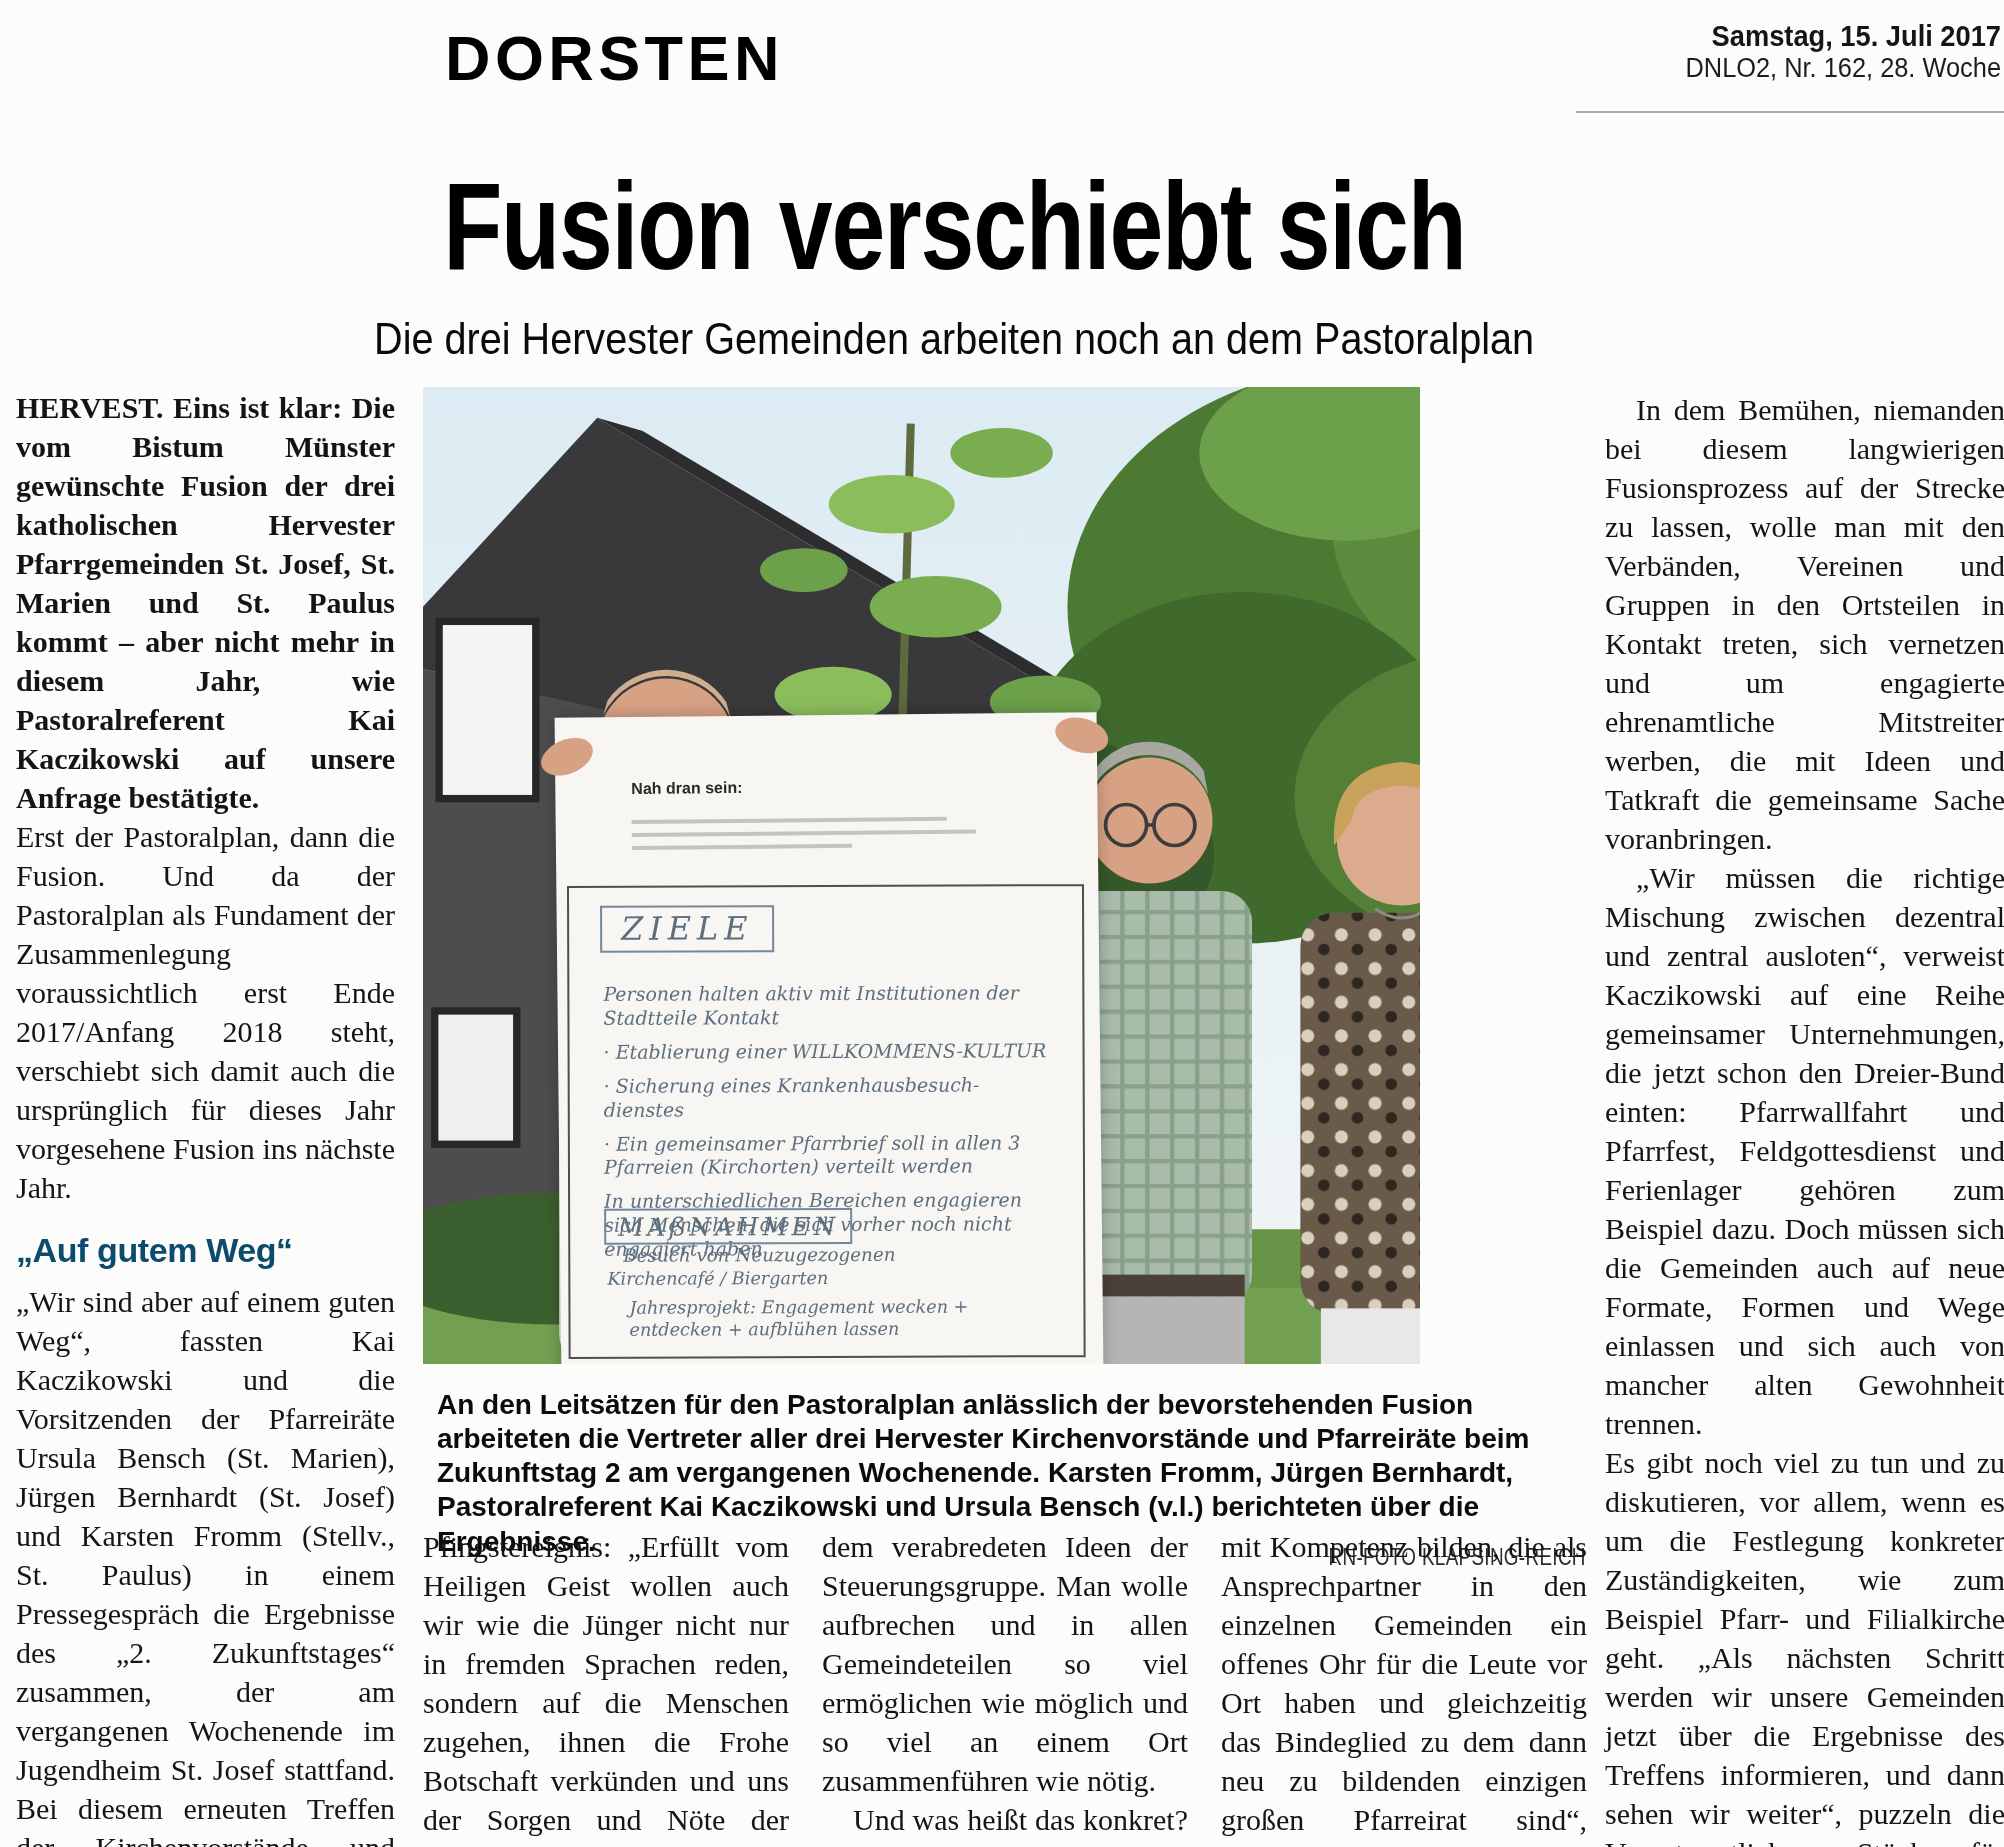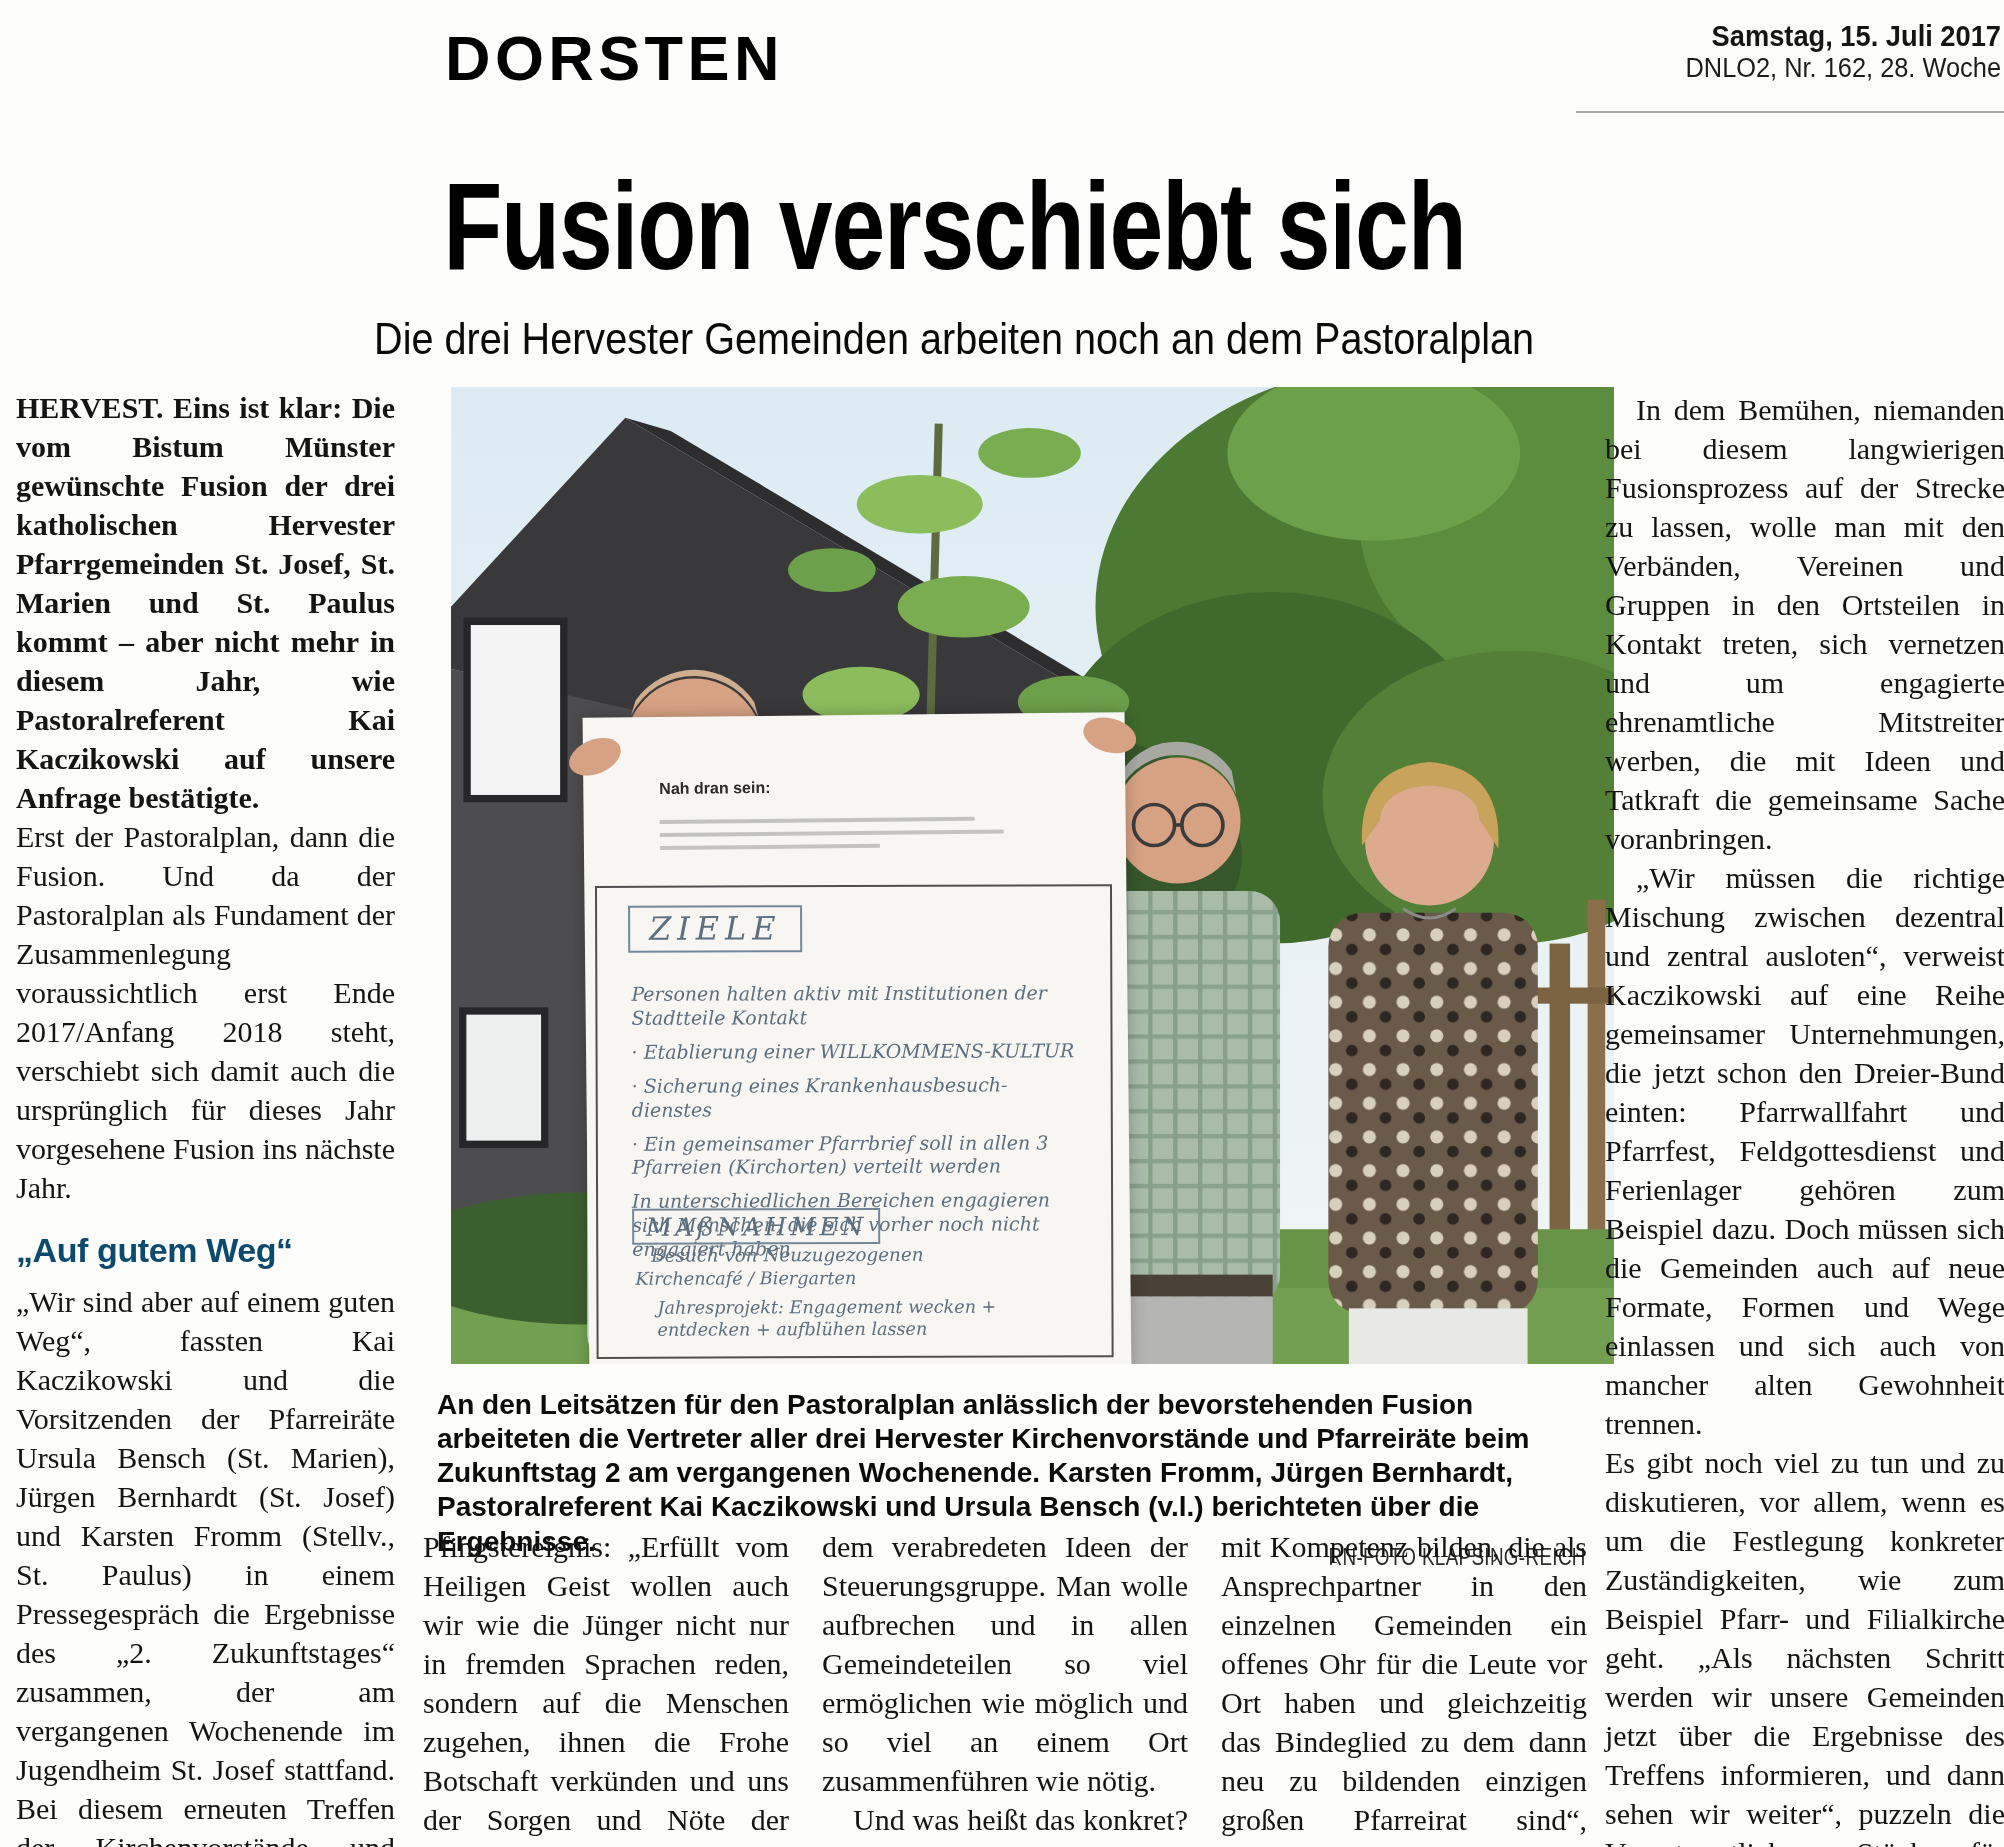--- a/index.html
+++ b/index.html
@@ -52,22 +52,22 @@
   }
   .crosshead{
     font-family:"Liberation Sans", sans-serif;font-weight:700;
     font-size:34px;line-height:1.1;margin:25px 0 13px 0;color:#0c4a6e;
     letter-spacing:-0.4px;
   }
   .leftcol{position:absolute;left:16px;top:388px;width:379px;}
   .rightcol{position:absolute;left:1605px;top:390px;width:400px;}
   
   .photo{
-    position:absolute;left:423px;top:387px;width:1163px;height:977px;
-    overflow:hidden;background:#cfe0ea;margin-left:28px;
+    position:absolute;left:423px;top:387px;width:997px;height:977px;
+    overflow:hidden;background:#cfe0ea;
   }
   .photo svg{position:absolute;left:0;top:0;}
   
   .sheet{
     position:absolute;left:135px;top:328px;width:542px;height:659px;
     background:#f7f6f2;transform:rotate(-0.6deg);
     box-shadow:0 0 16px rgba(0,0,0,0.25);
   }
   .sheet .printed{
     position:absolute;left:76px;top:63px;

